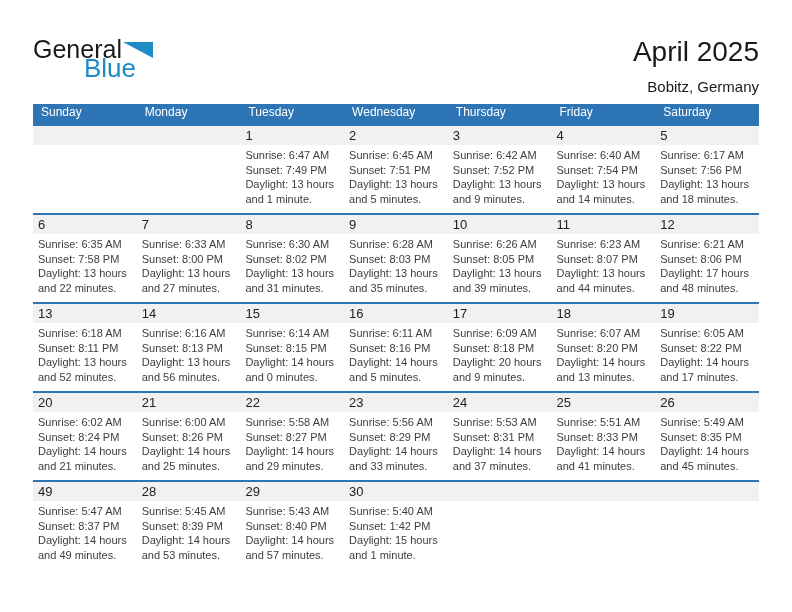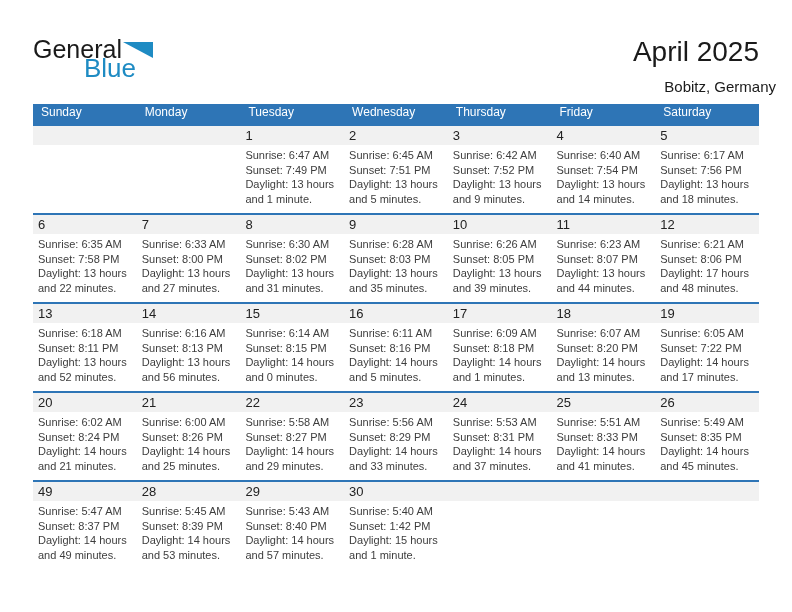--- a/index.html
+++ b/index.html
@@ -23,21 +23,21 @@
     font-size: 26px; color: var(--logo-blue, #1E8BC3); font-weight: 400;
     line-height: 24px; margin-left: 51px; margin-top: -6px;
   }
 
   
   .title {
     position: absolute; right: 33px; top: 36px; text-align: right;
     font-size: 28px; color: #1a1a1a; font-weight: 400;
   }
   .location {
-    position: absolute; right: 16px; top: 78px; text-align: right;
+    position: absolute; right: 33px; top: 78px; text-align: right;
     font-size: 15px; color: #1a1a1a; font-weight: 400;
   }
 
   
   .calendar {
     position: absolute; left: 33px; top: 104px; width: 726px;
     border-collapse: collapse; table-layout: fixed;
   }
   .calendar thead th {
     background: var(--header-blue, #2E75B6);
@@ -224,36 +224,36 @@
               <div>Sunrise: 6:11 AM</div>
               <div>Sunset: 8:16 PM</div>
               <div>Daylight: 14 hours and 5 minutes.</div>
             </div>
           </td>
           <td>
             <div class="day-num">17</div>
             <div class="day-info">
               <div>Sunrise: 6:09 AM</div>
               <div>Sunset: 8:18 PM</div>
-              <div>Daylight: 14 hours and 1 minutes.</div>
+              <div>Daylight: 20 hours and 9 minutes.</div>
             </div>
           </td>
           <td>
             <div class="day-num">18</div>
             <div class="day-info">
               <div>Sunrise: 6:07 AM</div>
               <div>Sunset: 8:20 PM</div>
               <div>Daylight: 14 hours and 13 minutes.</div>
             </div>
           </td>
           <td>
             <div class="day-num">19</div>
             <div class="day-info">
               <div>Sunrise: 6:05 AM</div>
-              <div>Sunset: 7:22 PM</div>
+              <div>Sunset: 8:22 PM</div>
               <div>Daylight: 14 hours and 17 minutes.</div>
             </div>
           </td>
         </tr>
         <tr>
           <td>
             <div class="day-num">20</div>
             <div class="day-info">
               <div>Sunrise: 6:02 AM</div>
               <div>Sunset: 8:24 PM</div>

